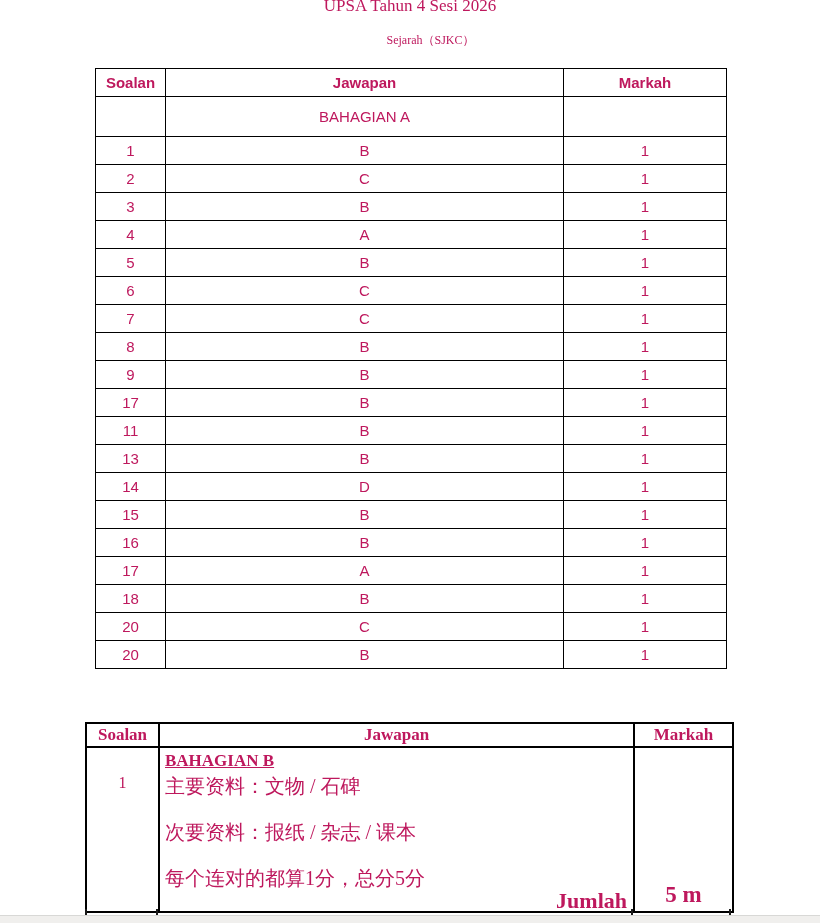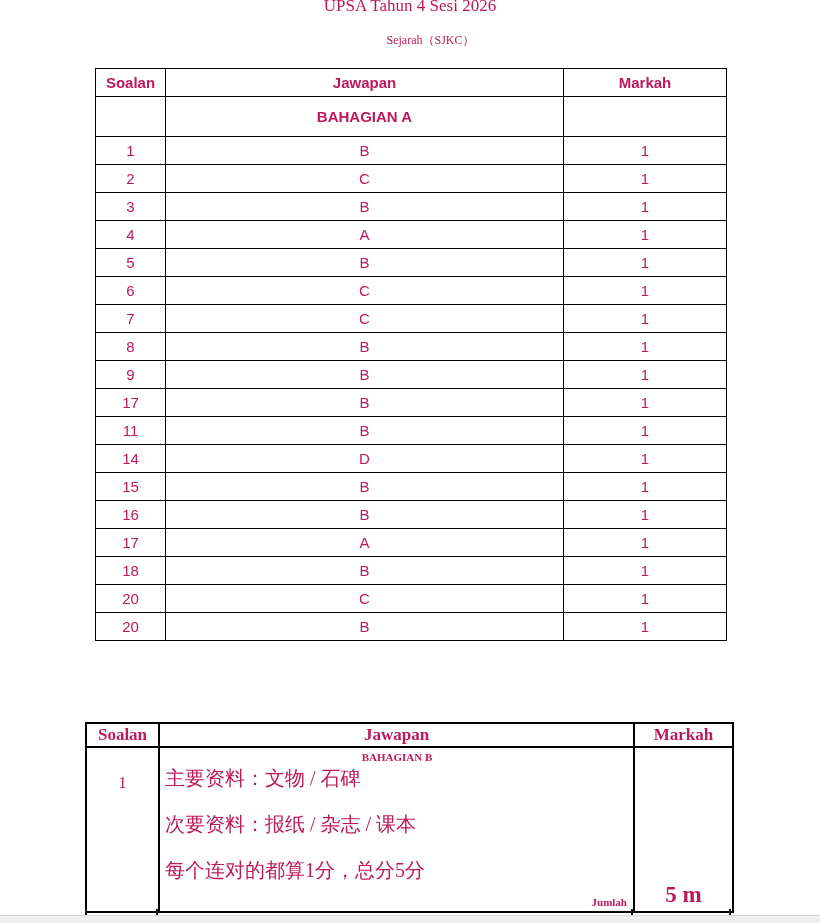--- a/index.html
+++ b/index.html
@@ -23,40 +23,40 @@
 
   
   table { border-collapse: collapse; table-layout: fixed; }
   .table-a {
     position: absolute; left: 95px; top: 68px; width: 631px;
     font-family: "Liberation Sans", "DejaVu Sans", sans-serif;
     font-size: 15px;
   }
   .table-a td, .table-a th { border: 1px solid #000; text-align: center; vertical-align: middle; padding: 0; }
   .table-a thead th { height: 28px; font-weight: bold; font-size: 15px; }
-  .table-a .section-row td { height: 40px; font-weight: bold; }
+  .table-a .section-row td { height: 40px; font-weight: normal; }
   .table-a tbody tr.qrow td { height: 28px; font-weight: normal; }
 
   
   .table-b {
     position: absolute; left: 85px; top: 722px; width: 647px;
     font-family: "Liberation Serif", "DejaVu Serif", serif;
     font-size: 16px;
   }
   .table-b td, .table-b th { border: 2px solid #000; padding: 0; }
   .table-b thead th { height: 24px; font-weight: bold; font-size: 17px; text-align: center; vertical-align: middle; }
   .table-b .b-soalan { text-align: center; vertical-align: top; }
   .table-b .b-soalan .qnum { padding-top: 26px; font-size: 16px; display: block; }
   .table-b .b-jawapan { vertical-align: top; }
   .b-cell-inner { display: flex; flex-direction: column; height: 163px; padding: 0 4px 3px 5px; }
-  .b-section-label { text-align: center; font-weight: bold; font-size: 11px; margin-top: 3px; }
+  .b-section-label { text-align: left; font-weight: bold; font-size: 17px; margin-top: 3px; text-decoration: underline; }
   .b-line { font-size: 20px; line-height: 20px; }
   .b-line.first  { margin-top: 5px; }
   .b-line.spaced { margin-top: 26px; }
-  .jumlah-label { margin-top: auto; text-align: right; font-weight: bold; font-size: 11px; padding-right: 2px; }
+  .jumlah-label { margin-top: auto; text-align: right; font-weight: bold; font-size: 22px; padding-right: 2px; }
   .table-b .b-markah { vertical-align: bottom; text-align: center; }
   .table-b .b-markah .mark-total { display: block; padding-bottom: 3px; font-weight: bold; font-size: 23px; }
 
   
   .bottom-strip {
     position: absolute; left: 0; top: 915px; width: 820px; height: 8px;
     background: #f0efed; border-top: 1px solid #d8d8d6;
   }
   .border-stub { position: absolute; width: 2px; height: 9px; top: 909px; background: #1a1a1a; }
   .stub-1 { left: 85px; }
@@ -139,20 +139,25 @@
           <td>B</td>
           <td>1</td>
         </tr>
         <tr class="qrow">
           <td>17</td>
           <td>B</td>
           <td>1</td>
         </tr>
         <tr class="qrow">
           <td>11</td>
+          <td>B</td>
+          <td>1</td>
+        </tr>
+        <tr class="qrow">
+          <td>13</td>
           <td>B</td>
           <td>1</td>
         </tr>
         <tr class="qrow">
           <td>14</td>
           <td>D</td>
           <td>1</td>
         </tr>
         <tr class="qrow">
           <td>15</td>

